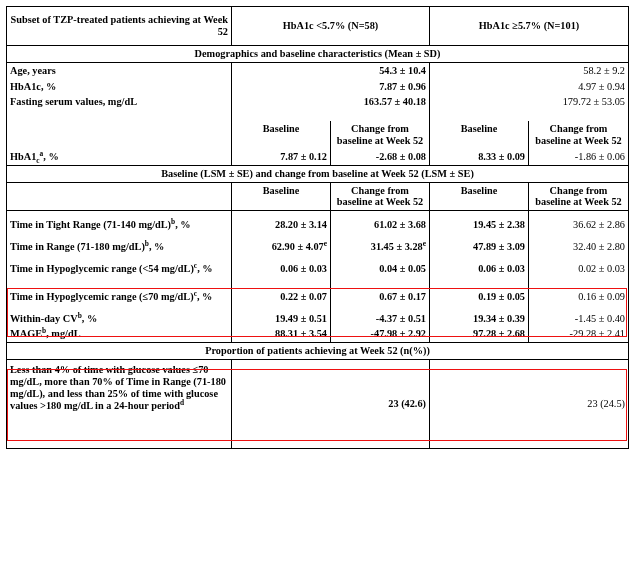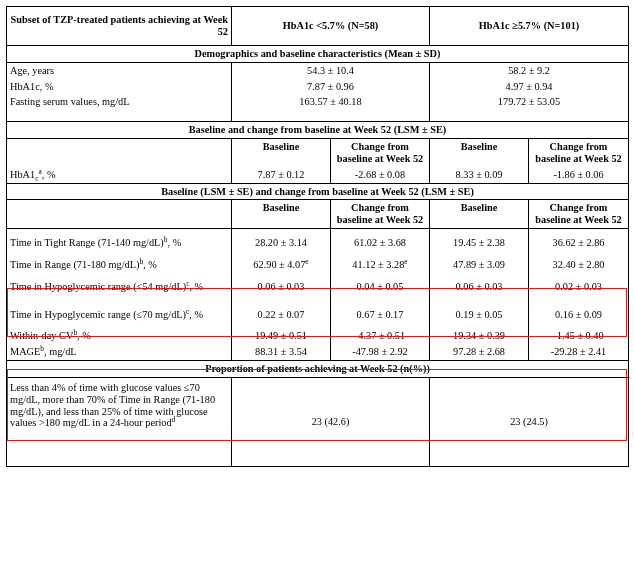--- a/index.html
+++ b/index.html
@@ -34,22 +34,22 @@
   }
   
   table.tbl {
     border-top: 1.3px solid #000;
     border-bottom: 1.3px solid #000;
     border-left: 1.3px solid #000;
     border-right: 1.3px solid #000;
   }
   .hline-top { border-top: 1px solid #000 !important; }
   .hline-bot { border-bottom: 1px solid #000 !important; }
-  .vline-r { border-right: 1px solid #000 !important; }
-  .ctr { text-align: center; }
+  .vline-r { border-right: 1px solid #000 !important; font-weight: bold; }
+  .ctr { text-align: right; }
   .hdr-row td {
     font-weight: bold;
     text-align: center;
     vertical-align: middle;
   }
   .section td {
     font-weight: bold;
     text-align: center;
     padding-top: 2px;
     padding-bottom: 2px;
@@ -114,23 +114,20 @@
       <td colspan="2" class="ctr vline-r">163.57 ± 40.18</td>
       <td colspan="2" class="ctr">179.72 ± 53.05</td>
     </tr>
 
     <tr class="spacer-row">
       <td class="vline-r"></td>
       <td class="vline-r" colspan="2"></td>
       <td colspan="2"></td>
     </tr>
 
-    <tr class="section">
-      <td colspan="5" class="ctr hline-top hline-bot">Baseline and change from baseline at Week 52 (LSM ± SE)</td>
-    </tr>
     <tr class="hdr-row">
       <td class="vline-r"></td>
       <td class="vline-r ctr" style="vertical-align:top;">Baseline</td>
       <td class="vline-r ctr" style="vertical-align:top;">Change from baseline at Week 52</td>
       <td class="vline-r ctr" style="vertical-align:top;">Baseline</td>
       <td class="ctr" style="vertical-align:top;">Change from baseline at Week 52</td>
     </tr>
     <tr>
       <td class="label-cell vline-r"><span>HbA1</span><span style="font-size:7.4px;vertical-align:sub;line-height:0;">c</span><span class="small-sup">a</span><span>, %</span></td>
       <td class="ctr vline-r">7.87 ± 0.12</td>
@@ -153,21 +150,21 @@
     <tr style="height:28px;">
       <td class="label-cell vline-r hline-top"><span>Time in Tight Range (71-140 mg/dL)</span><span class="small-sup">b</span><span>, %</span></td>
       <td class="ctr vline-r hline-top">28.20 ± 3.14</td>
       <td class="ctr vline-r hline-top">61.02 ± 3.68</td>
       <td class="ctr vline-r hline-top">19.45 ± 2.38</td>
       <td class="ctr hline-top">36.62 ± 2.86</td>
     </tr>
     <tr>
       <td class="label-cell vline-r"><span>Time in Range (71-180 mg/dL)</span><span class="small-sup">b</span><span>, %</span></td>
       <td class="ctr vline-r"><span>62.90 ± 4.07</span><span class="small-sup">e</span></td>
-      <td class="ctr vline-r"><span>41.12 ± 3.28</span><span class="small-sup">e</span></td>
+      <td class="ctr vline-r"><span>31.45 ± 3.28</span><span class="small-sup">e</span></td>
       <td class="ctr vline-r">47.89 ± 3.09</td>
       <td class="ctr">32.40 ± 2.80</td>
     </tr>
     <tr style="height:28px;">
       <td class="label-cell vline-r"><span>Time in Hypoglycemic range (&lt;54 mg/dL)</span><span class="small-sup">c</span><span>, %</span></td>
       <td class="ctr vline-r">0.06 ± 0.03</td>
       <td class="ctr vline-r">0.04 ± 0.05</td>
       <td class="ctr vline-r">0.06 ± 0.03</td>
       <td class="ctr">0.02 ± 0.03</td>
     </tr>

